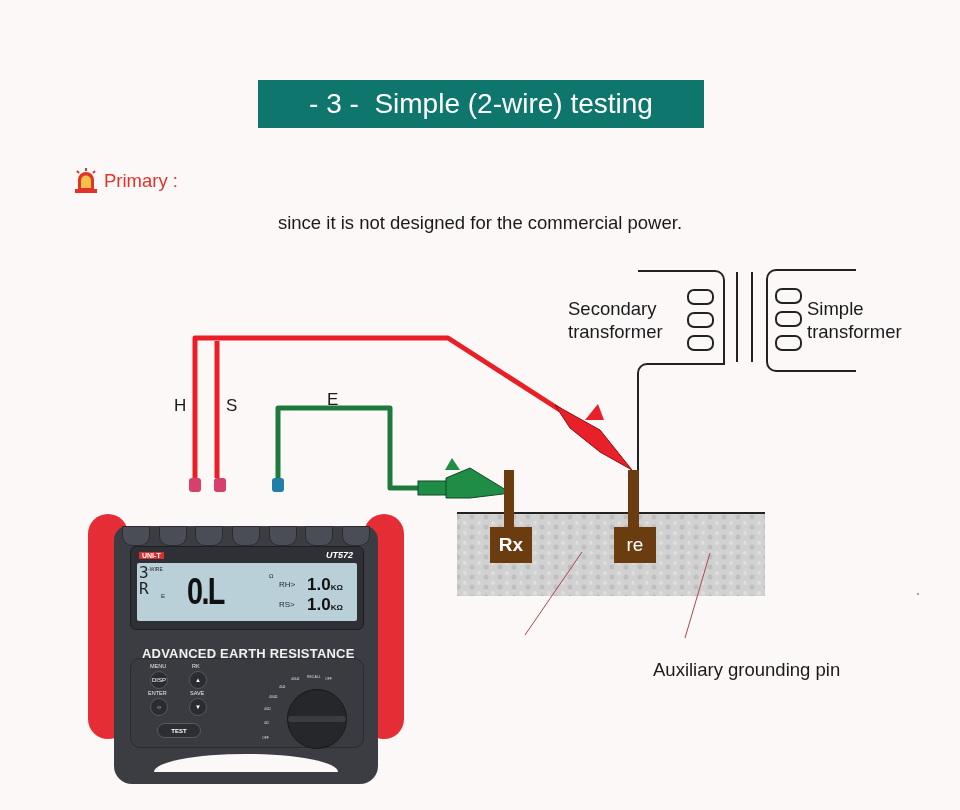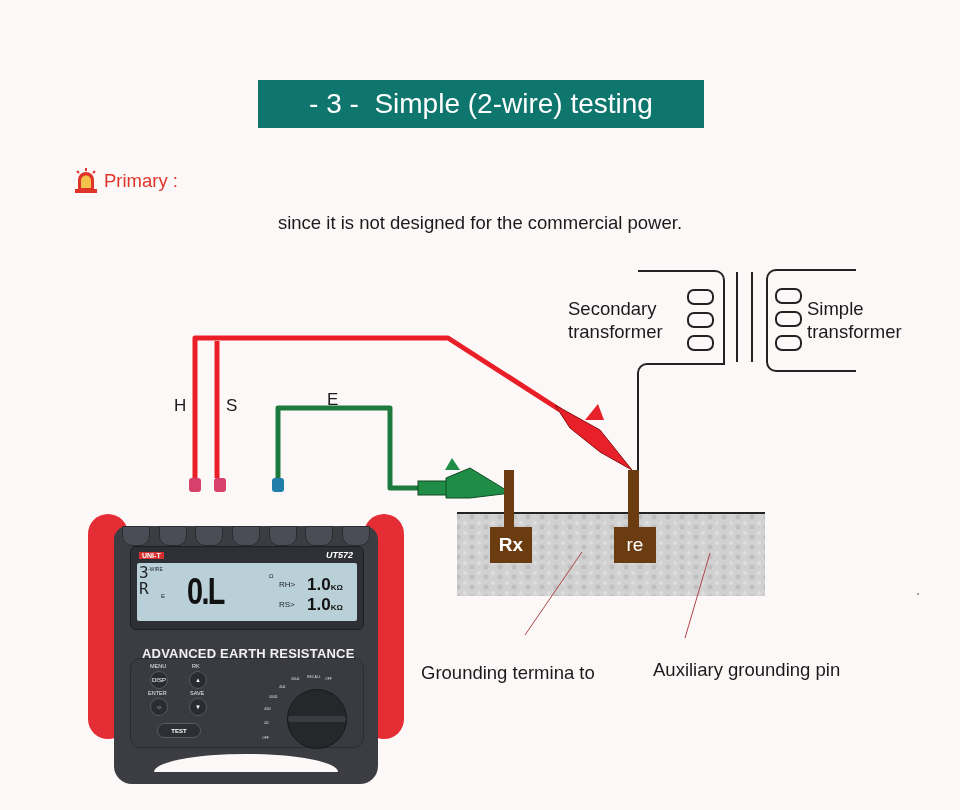--- a/index.html
+++ b/index.html
@@ -125,21 +125,20 @@
 <div class="lbl" style="left:568px;top:297px;">
   <div>Secondary</div>
   <div>transformer</div>
 </div>
 <div class="lbl" style="left:807px;top:297px;">
   <div>Simple</div>
   <div>transformer</div>
 </div>
 
 <div class="lbl" style="left:421px;top:661px;">
-  <div>Grounding termina to</div>
 </div>
 <div class="lbl" style="left:653px;top:658px;text-align:right;">Auxiliary grounding pin</div>
 
 <div class="meter">
   <div class="meter-side" style="left:0;"></div>
   <div class="meter-side" style="left:276px;"></div>
   <div class="meter-body">
     <div class="bumps">
       <div class="bump"></div>
         <div class="bump"></div>

